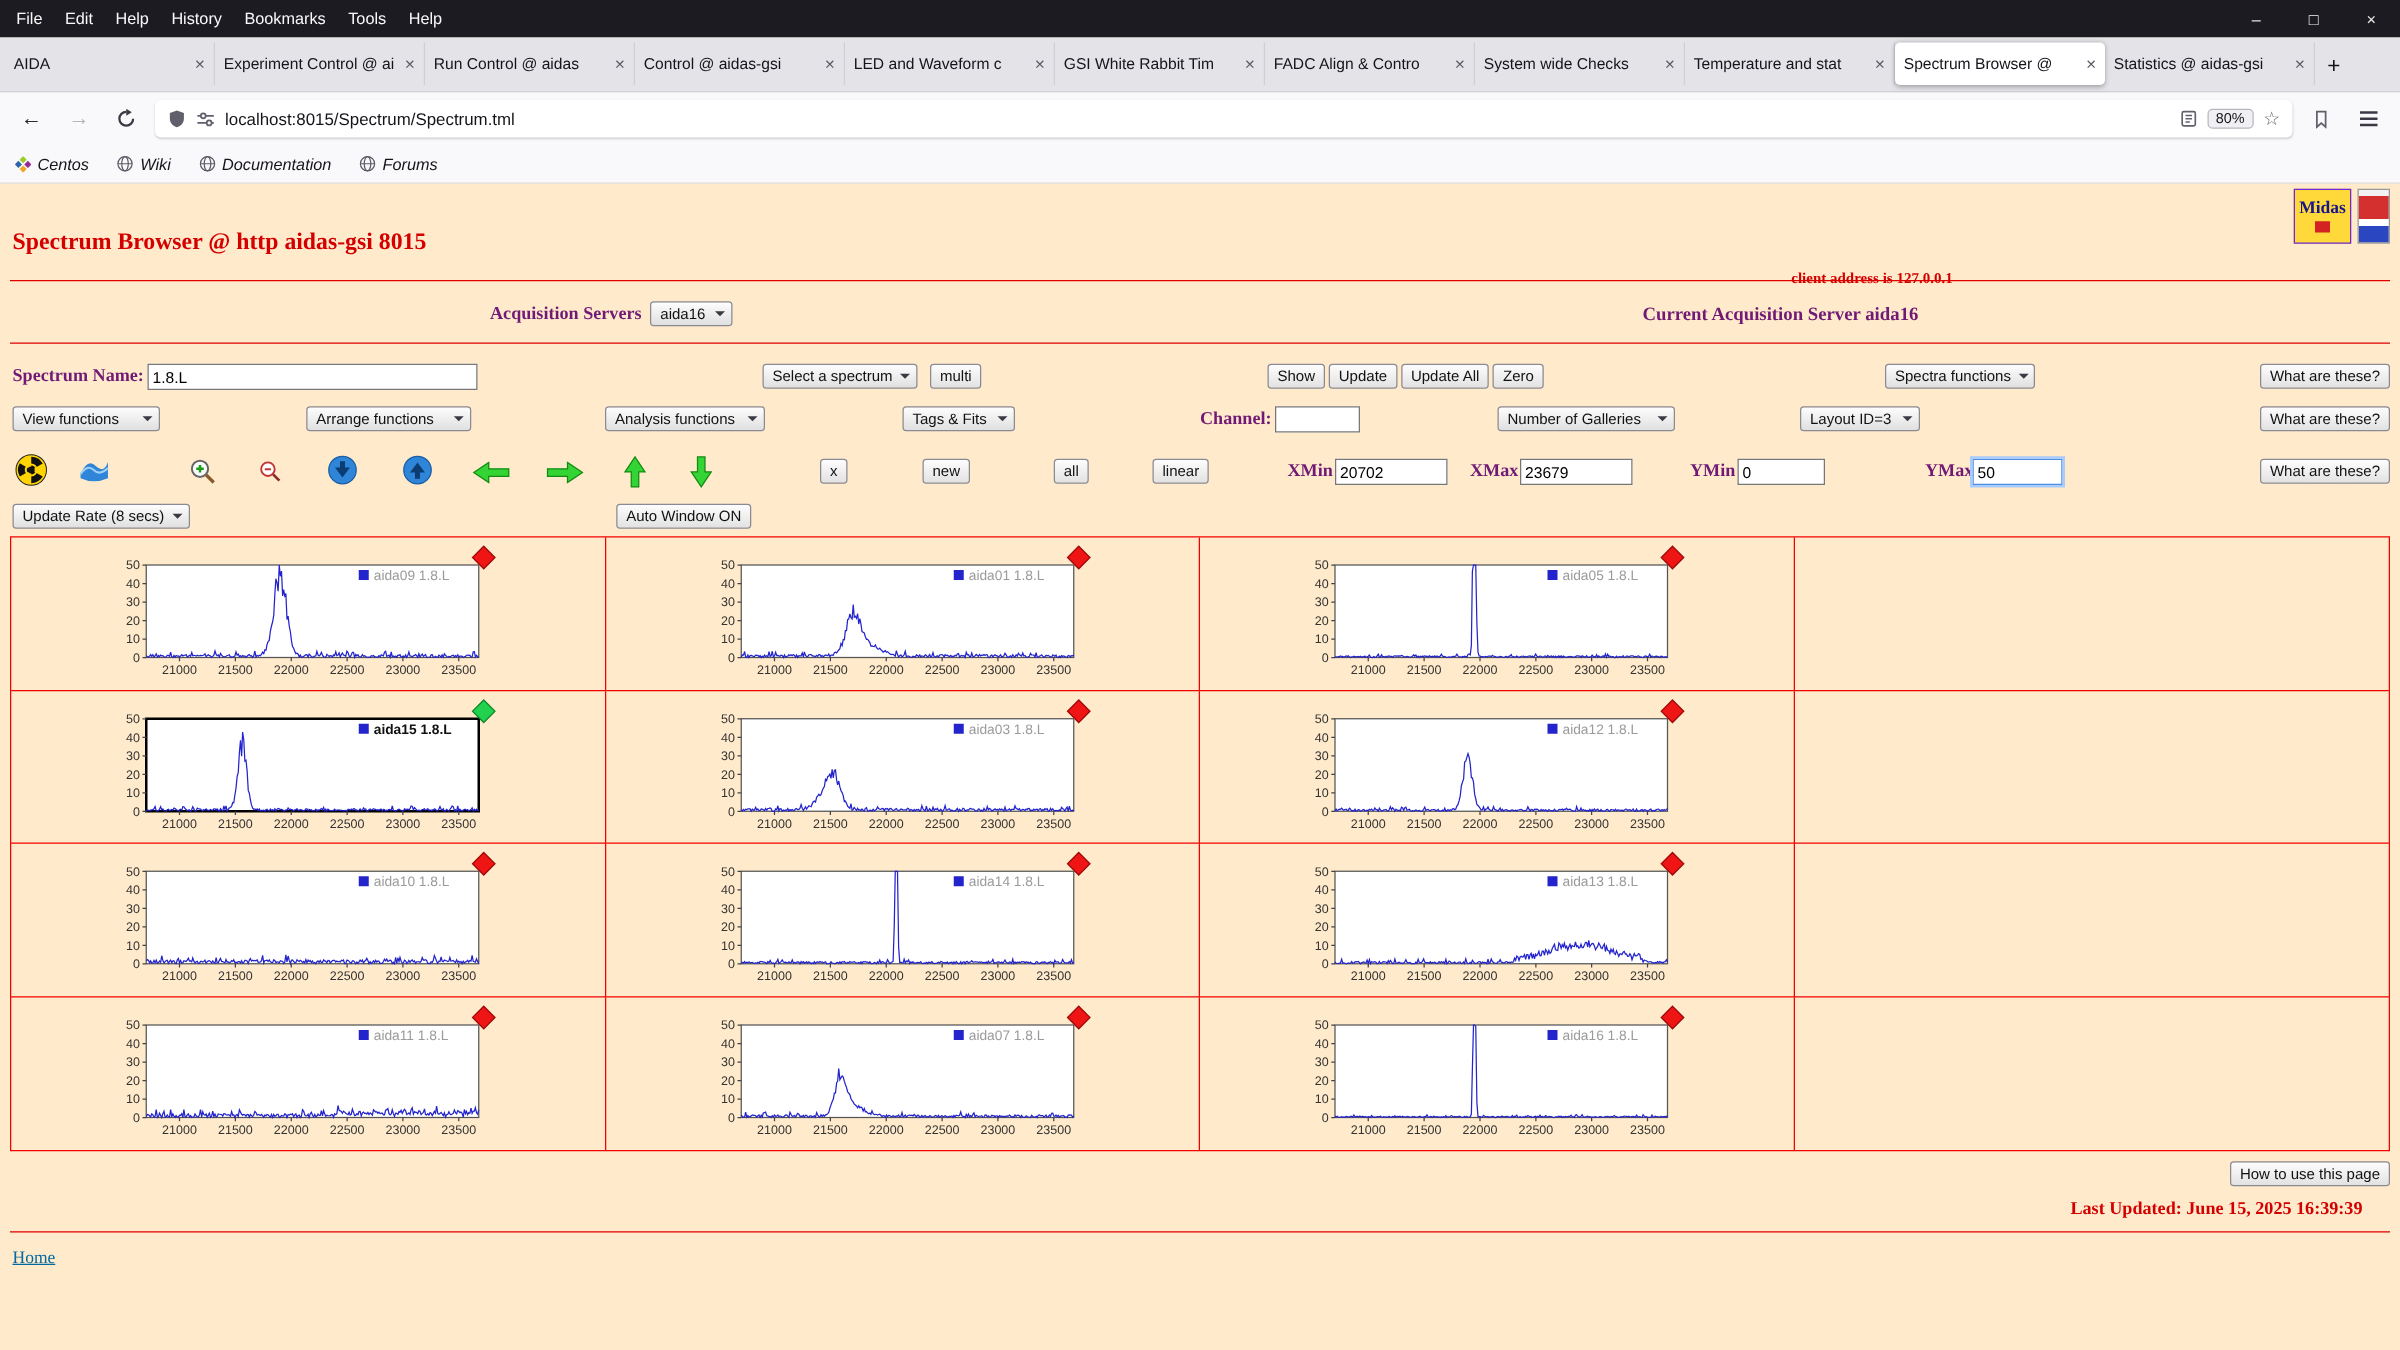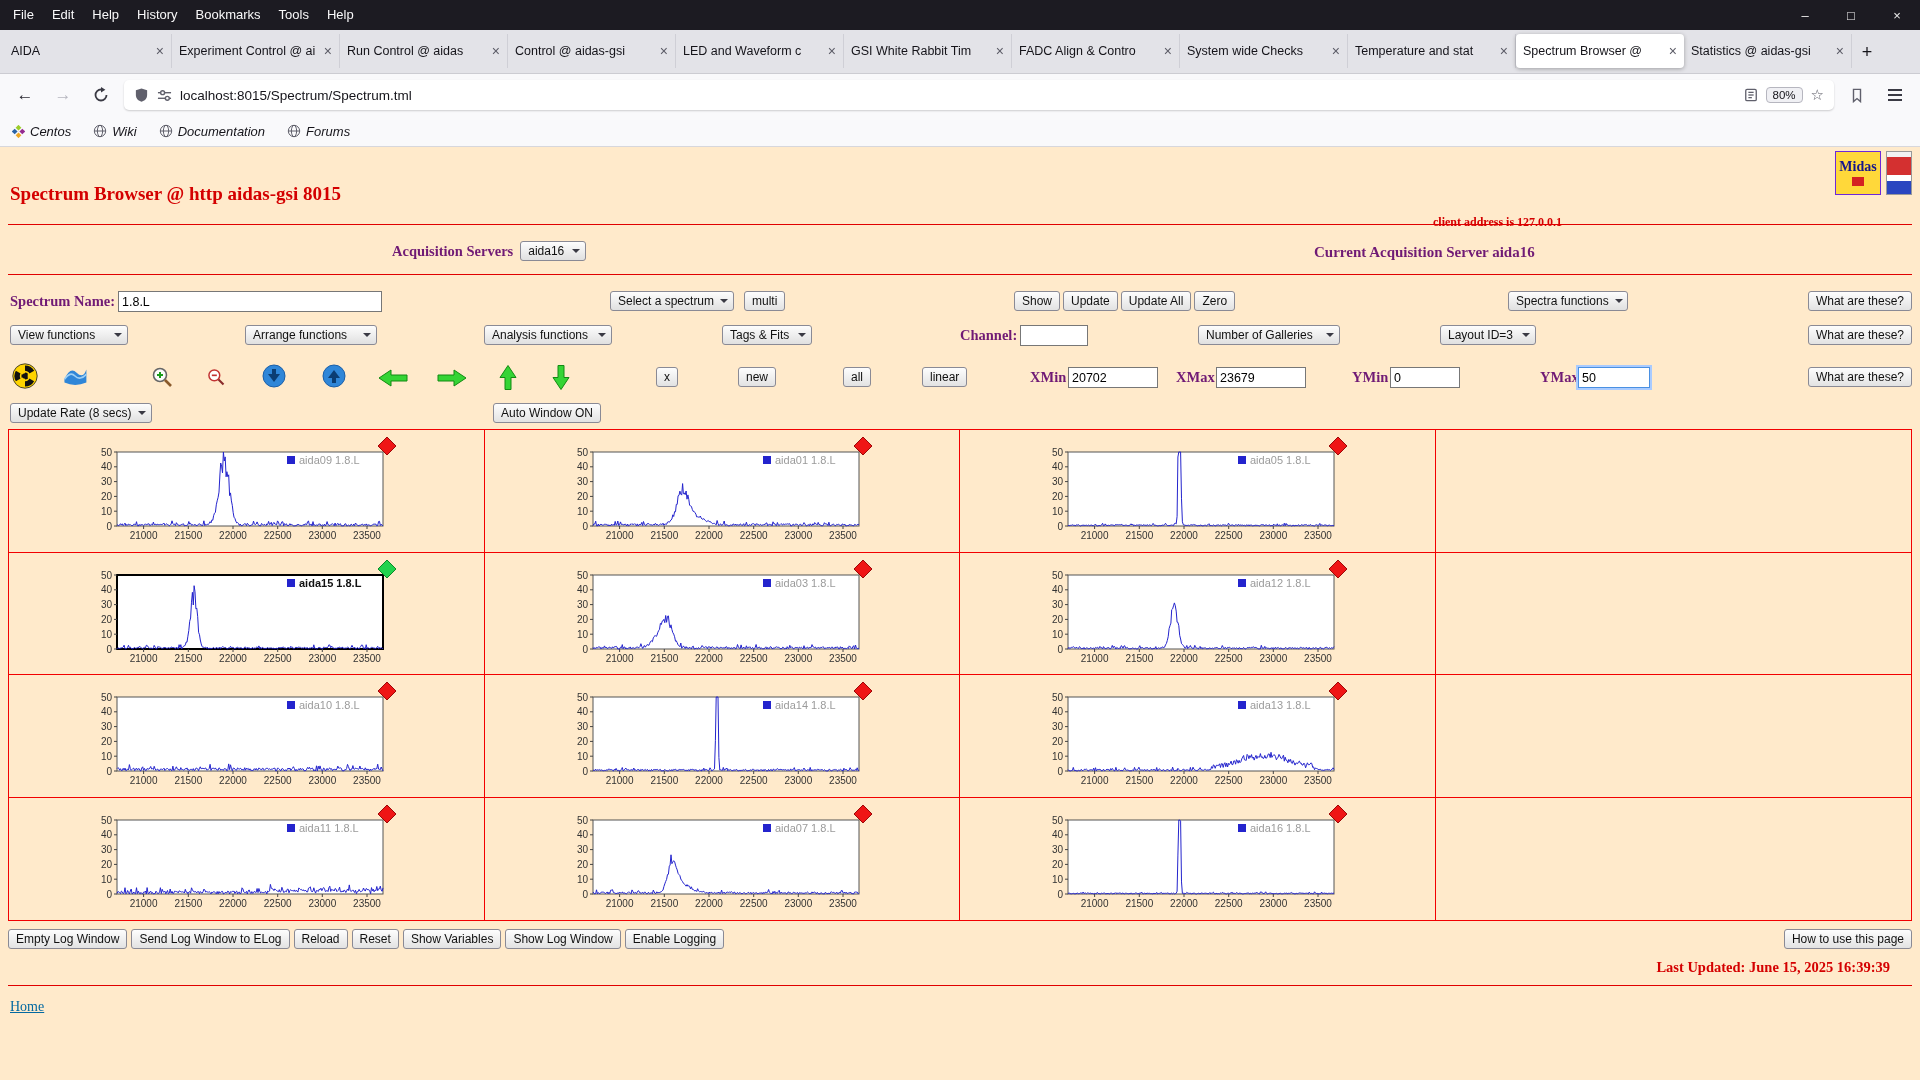--- a/index.html
+++ b/index.html
@@ -799,28 +799,19 @@
             <text class="tick" x="41" y="19.5" text-anchor="end">50</text>
             <polyline points="46.0,88.9 46.9,89.5 47.8,89.0 48.7,89.9 49.5,89.8 50.4,89.6 51.3,89.3 52.2,89.8 53.1,89.6 54.0,90.0 54.9,89.1 55.8,89.2 56.6,89.7 57.5,89.5 58.4,89.0 59.3,89.0 60.2,89.6 61.1,88.0 62.0,89.6 62.8,89.2 63.7,89.0 64.6,89.7 65.5,88.9 66.4,89.1 67.3,89.5 68.2,89.0 69.1,89.6 69.9,89.4 70.8,89.5 71.7,89.9 72.6,89.4 73.5,89.5 74.4,89.9 75.3,88.4 76.1,89.3 77.0,89.8 77.9,89.6 78.8,89.9 79.7,89.1 80.6,89.5 81.5,89.2 82.4,89.0 83.2,89.6 84.1,89.9 85.0,89.3 85.9,89.7 86.8,89.5 87.7,89.9 88.6,89.2 89.4,89.1 90.3,89.8 91.2,89.7 92.1,89.2 93.0,89.5 93.9,88.6 94.8,89.8 95.7,89.2 96.5,89.3 97.4,89.0 98.3,89.0 99.2,89.8 100.1,89.0 101.0,89.4 101.9,89.5 102.7,89.9 103.6,89.2 104.5,89.3 105.4,89.5 106.3,89.8 107.2,89.7 108.1,89.2 109.0,89.7 109.8,89.2 110.7,89.9 111.6,89.6 112.5,89.6 113.4,89.0 114.3,89.0 115.2,89.7 116.0,89.7 116.9,89.5 117.8,89.2 118.7,89.2 119.6,88.0 120.5,89.6 121.4,89.8 122.3,89.2 123.1,89.3 124.0,90.0 124.9,89.0 125.8,89.3 126.7,89.4 127.6,89.3 128.5,89.6 129.3,89.5 130.2,90.0 131.1,89.3 132.0,89.8 132.9,89.3 133.8,89.6 134.7,88.4 135.6,89.9 136.4,89.5 137.3,89.4 138.2,89.2 139.1,88.5 140.0,89.0 140.9,89.8 141.8,89.2 142.6,89.4 143.5,89.3 144.4,89.4 145.3,89.0 146.2,89.2 147.1,89.6 148.0,89.9 148.9,89.6 149.7,89.1 150.6,89.9 151.5,89.1 152.4,89.9 153.3,89.6 154.2,89.3 155.1,87.2 155.9,51.1 156.8,16.0 157.7,16.0 158.6,17.1 159.5,77.9 160.4,89.4 161.3,89.3 162.2,89.3 163.0,89.6 163.9,89.6 164.8,88.3 165.7,89.0 166.6,89.3 167.5,89.4 168.4,89.1 169.2,90.0 170.1,89.5 171.0,89.4 171.9,89.1 172.8,89.3 173.7,89.9 174.6,90.0 175.5,89.5 176.3,89.2 177.2,89.5 178.1,89.8 179.0,89.1 179.9,89.0 180.8,89.4 181.7,89.5 182.5,89.3 183.4,89.2 184.3,89.3 185.2,89.6 186.1,89.6 187.0,89.6 187.9,88.5 188.8,89.8 189.6,89.0 190.5,89.0 191.4,88.2 192.3,89.7 193.2,89.9 194.1,89.2 195.0,89.9 195.8,89.7 196.7,89.6 197.6,89.8 198.5,89.0 199.4,89.4 200.3,88.4 201.2,89.0 202.1,89.4 202.9,89.2 203.8,89.9 204.7,89.9 205.6,89.3 206.5,89.0 207.4,89.9 208.3,89.0 209.1,89.4 210.0,88.1 210.9,89.7 211.8,89.2 212.7,89.4 213.6,89.6 214.5,88.5 215.4,89.1 216.2,89.8 217.1,89.1 218.0,89.3 218.9,89.3 219.8,89.6 220.7,90.0 221.6,89.8 222.4,89.5 223.3,89.5 224.2,89.4 225.1,89.0 226.0,89.2 226.9,89.0 227.8,89.9 228.7,89.3 229.5,89.7 230.4,89.1 231.3,89.4 232.2,89.2 233.1,89.1 234.0,89.1 234.9,88.2 235.7,89.3 236.6,89.5 237.5,89.9 238.4,88.0 239.3,87.8 240.2,89.0 241.1,89.3 242.0,89.8 242.8,89.1 243.7,87.8 244.6,89.4 245.5,89.9 246.4,89.5 247.3,89.3 248.2,88.9 249.0,89.5 249.9,89.3 250.8,89.6 251.7,89.6 252.6,89.6 253.5,89.5 254.4,89.3 255.3,89.9 256.1,89.8 257.0,89.7 257.9,89.3 258.8,89.3 259.7,89.9 260.6,89.8 261.5,89.6 262.3,89.1 263.2,89.5 264.1,89.1 265.0,89.2 265.9,89.9 266.8,89.1 267.7,89.4 268.6,89.0 269.4,88.5 270.3,89.2 271.2,89.3 272.1,89.8 273.0,89.8 273.9,89.7 274.8,89.3 275.6,89.7 276.5,89.3 277.4,88.9 278.3,89.0 279.2,89.1 280.1,89.4 281.0,88.9 281.9,89.6 282.7,89.4 283.6,89.3 284.5,89.2 285.4,89.3 286.3,89.9 287.2,88.1 288.1,89.2 288.9,89.7 289.8,89.3 290.7,89.7 291.6,89.8 292.5,87.8 293.4,89.1 294.3,89.5 295.2,89.4 296.0,89.6 296.9,89.8 297.8,89.8 298.7,89.8 299.6,88.0 300.5,89.6 301.4,89.4 302.2,89.0 303.1,89.4 304.0,89.3 304.9,89.4 305.8,89.9 306.7,89.2 307.6,89.3 308.5,89.4 309.3,89.1 310.2,89.5 311.1,89.0 312.0,89.5 " fill="none" stroke="#2424cd" stroke-width="1"></polyline>
             <rect x="216" y="20" width="8" height="8" fill="#2424cd"></rect>
             <text class="legend" x="228" y="28">aida16 1.8.L</text>
             <polygon points="316,1 325,10 316,19 307,10" fill="#ef1515" stroke="#9d0808"></polygon>
           </svg>
         </div>
         <div class="cell empty"></div>
       </div>
 
-    <div class="footrow" id="footbtns">
-        <span class="btn">Empty Log Window</span>
-        <span class="btn">Send Log Window to ELog</span>
-        <span class="btn">Reload</span>
-        <span class="btn">Reset</span>
-        <span class="btn">Show Variables</span>
-        <span class="btn">Show Log Window</span>
-        <span class="btn">Enable Logging</span>
-      </div>
     <span class="btn abs" style="right:8px;top:782px">How to use this page</span>
     <div class="last-updated rtext">Last Updated: June 15, 2025 16:39:39</div>
     <div class="redline" style="top:838px"></div>
     <a class="home-link" href="#">Home</a>
 
   </div>
 </div>
 
 </body></html>

